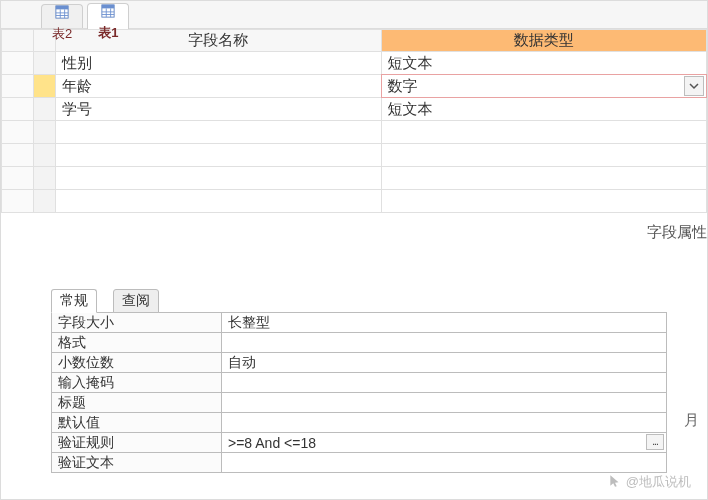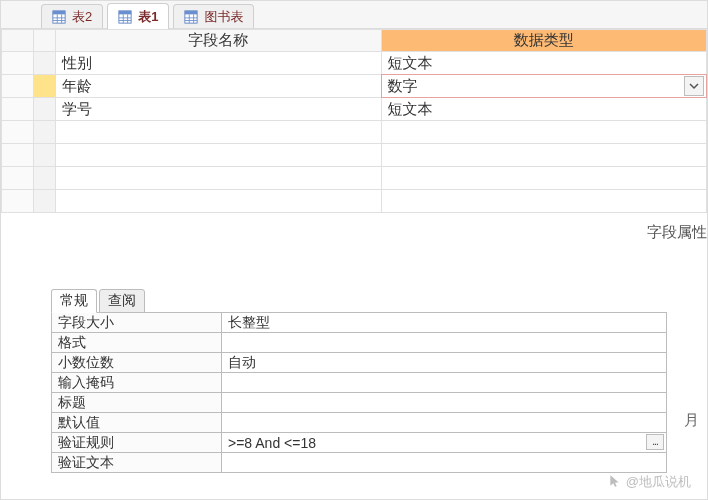--- a/index.html
+++ b/index.html
@@ -40,20 +40,21 @@
     gap: 6px;
     height: 24px;
     padding: 0 10px;
     background: #f0f0f0;
     border: 1px solid #cfcfcf;
     border-bottom: none;
     border-radius: 4px 4px 0 0;
     cursor: pointer;
     font-size: 13px;
     color: #7a2a2a;
+    flex-direction: column;
   }
   .tab.active {
     background: #fff;
     height: 26px;
     position: relative;
     top: 1px;
     font-weight: bold;
   }
   .tab-icon svg { display: block; }
 
@@ -131,21 +132,21 @@
 
   .props-area {
     position: absolute;
     left: 50px;
     right: 40px;
     top: 288px;
   }
 
   .prop-tabs {
     display: flex;
-    gap: 2px;
+    gap: 16px;
     margin-bottom: -1px;
   }
   .prop-tab {
     padding: 2px 8px;
     border: 1px solid #bcbcbc;
     background: #eee;
     font-size: 14px;
     cursor: pointer;
     border-radius: 3px 3px 0 0;
   }
@@ -234,33 +235,20 @@
             <rect x="1" y="1" width="14" height="14" fill="#fff" stroke="#5a7fbf"></rect>
             <rect x="1" y="1" width="14" height="4" fill="#6a8fd0"></rect>
             <line x1="1" y1="9" x2="15" y2="9" stroke="#6a8fd0"></line>
             <line x1="1" y1="12" x2="15" y2="12" stroke="#6a8fd0"></line>
             <line x1="6" y1="5" x2="6" y2="15" stroke="#6a8fd0"></line>
             <line x1="11" y1="5" x2="11" y2="15" stroke="#6a8fd0"></line>
           </svg>
         </span>
         <span>表1</span>
       </div>
-      <div class="tab">
-        <span class="tab-icon">
-          <svg width="14" height="14" viewBox="0 0 16 16">
-            <rect x="1" y="1" width="14" height="14" fill="#fff" stroke="#5a7fbf"></rect>
-            <rect x="1" y="1" width="14" height="4" fill="#6a8fd0"></rect>
-            <line x1="1" y1="9" x2="15" y2="9" stroke="#6a8fd0"></line>
-            <line x1="1" y1="12" x2="15" y2="12" stroke="#6a8fd0"></line>
-            <line x1="6" y1="5" x2="6" y2="15" stroke="#6a8fd0"></line>
-            <line x1="11" y1="5" x2="11" y2="15" stroke="#6a8fd0"></line>
-          </svg>
-        </span>
-        <span>图书表</span>
-      </div>
     </div>
 
   <table class="field-grid">
     <thead>
       <tr>
         <th class="left-gutter"></th>
         <th class="row-selector"></th>
         <th>字段名称</th>
         <th class="hl">数据类型</th>
       </tr>

